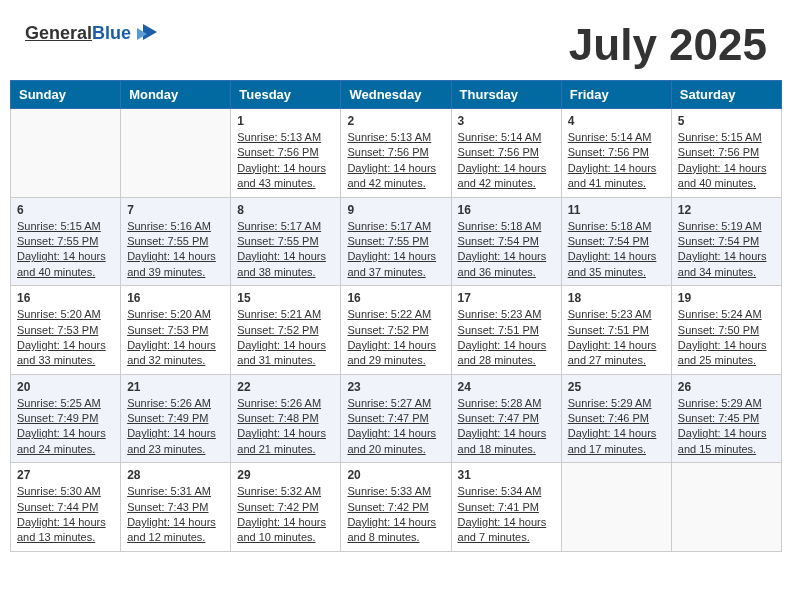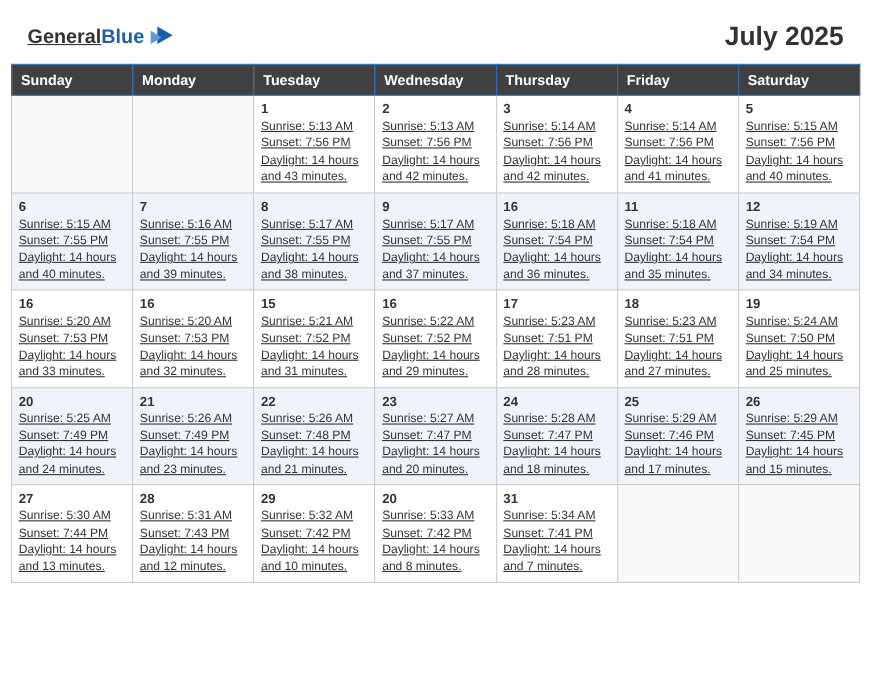--- a/index.html
+++ b/index.html
@@ -29,35 +29,35 @@
     .logo-blue { color: #1a5fa8; }
     .logo-icon {
       width: 28px;
       height: 28px;
       margin-left: 2px;
     }
     .title-block {
       text-align: right;
     }
     .month-year {
-      font-size: 24px;
+      font-size: 44px;
       font-weight: bold;
       color: #333;
     }
     .location {
       font-size: 15px;
       color: #333;
     }
     .calendar {
       width: 100%;
       border-collapse: collapse;
       margin-top: 5px;
     }
     .calendar th {
-      background-color: #404040;
+      background-color: #0369a1;
       color: #fff;
       text-align: left;
       padding: 6px 8px;
       font-size: 13px;
       border: 1px solid #2e6db4;
     }
     .calendar td {
       vertical-align: top;
       border: 1px solid #ccc;
       padding: 5px 6px;

